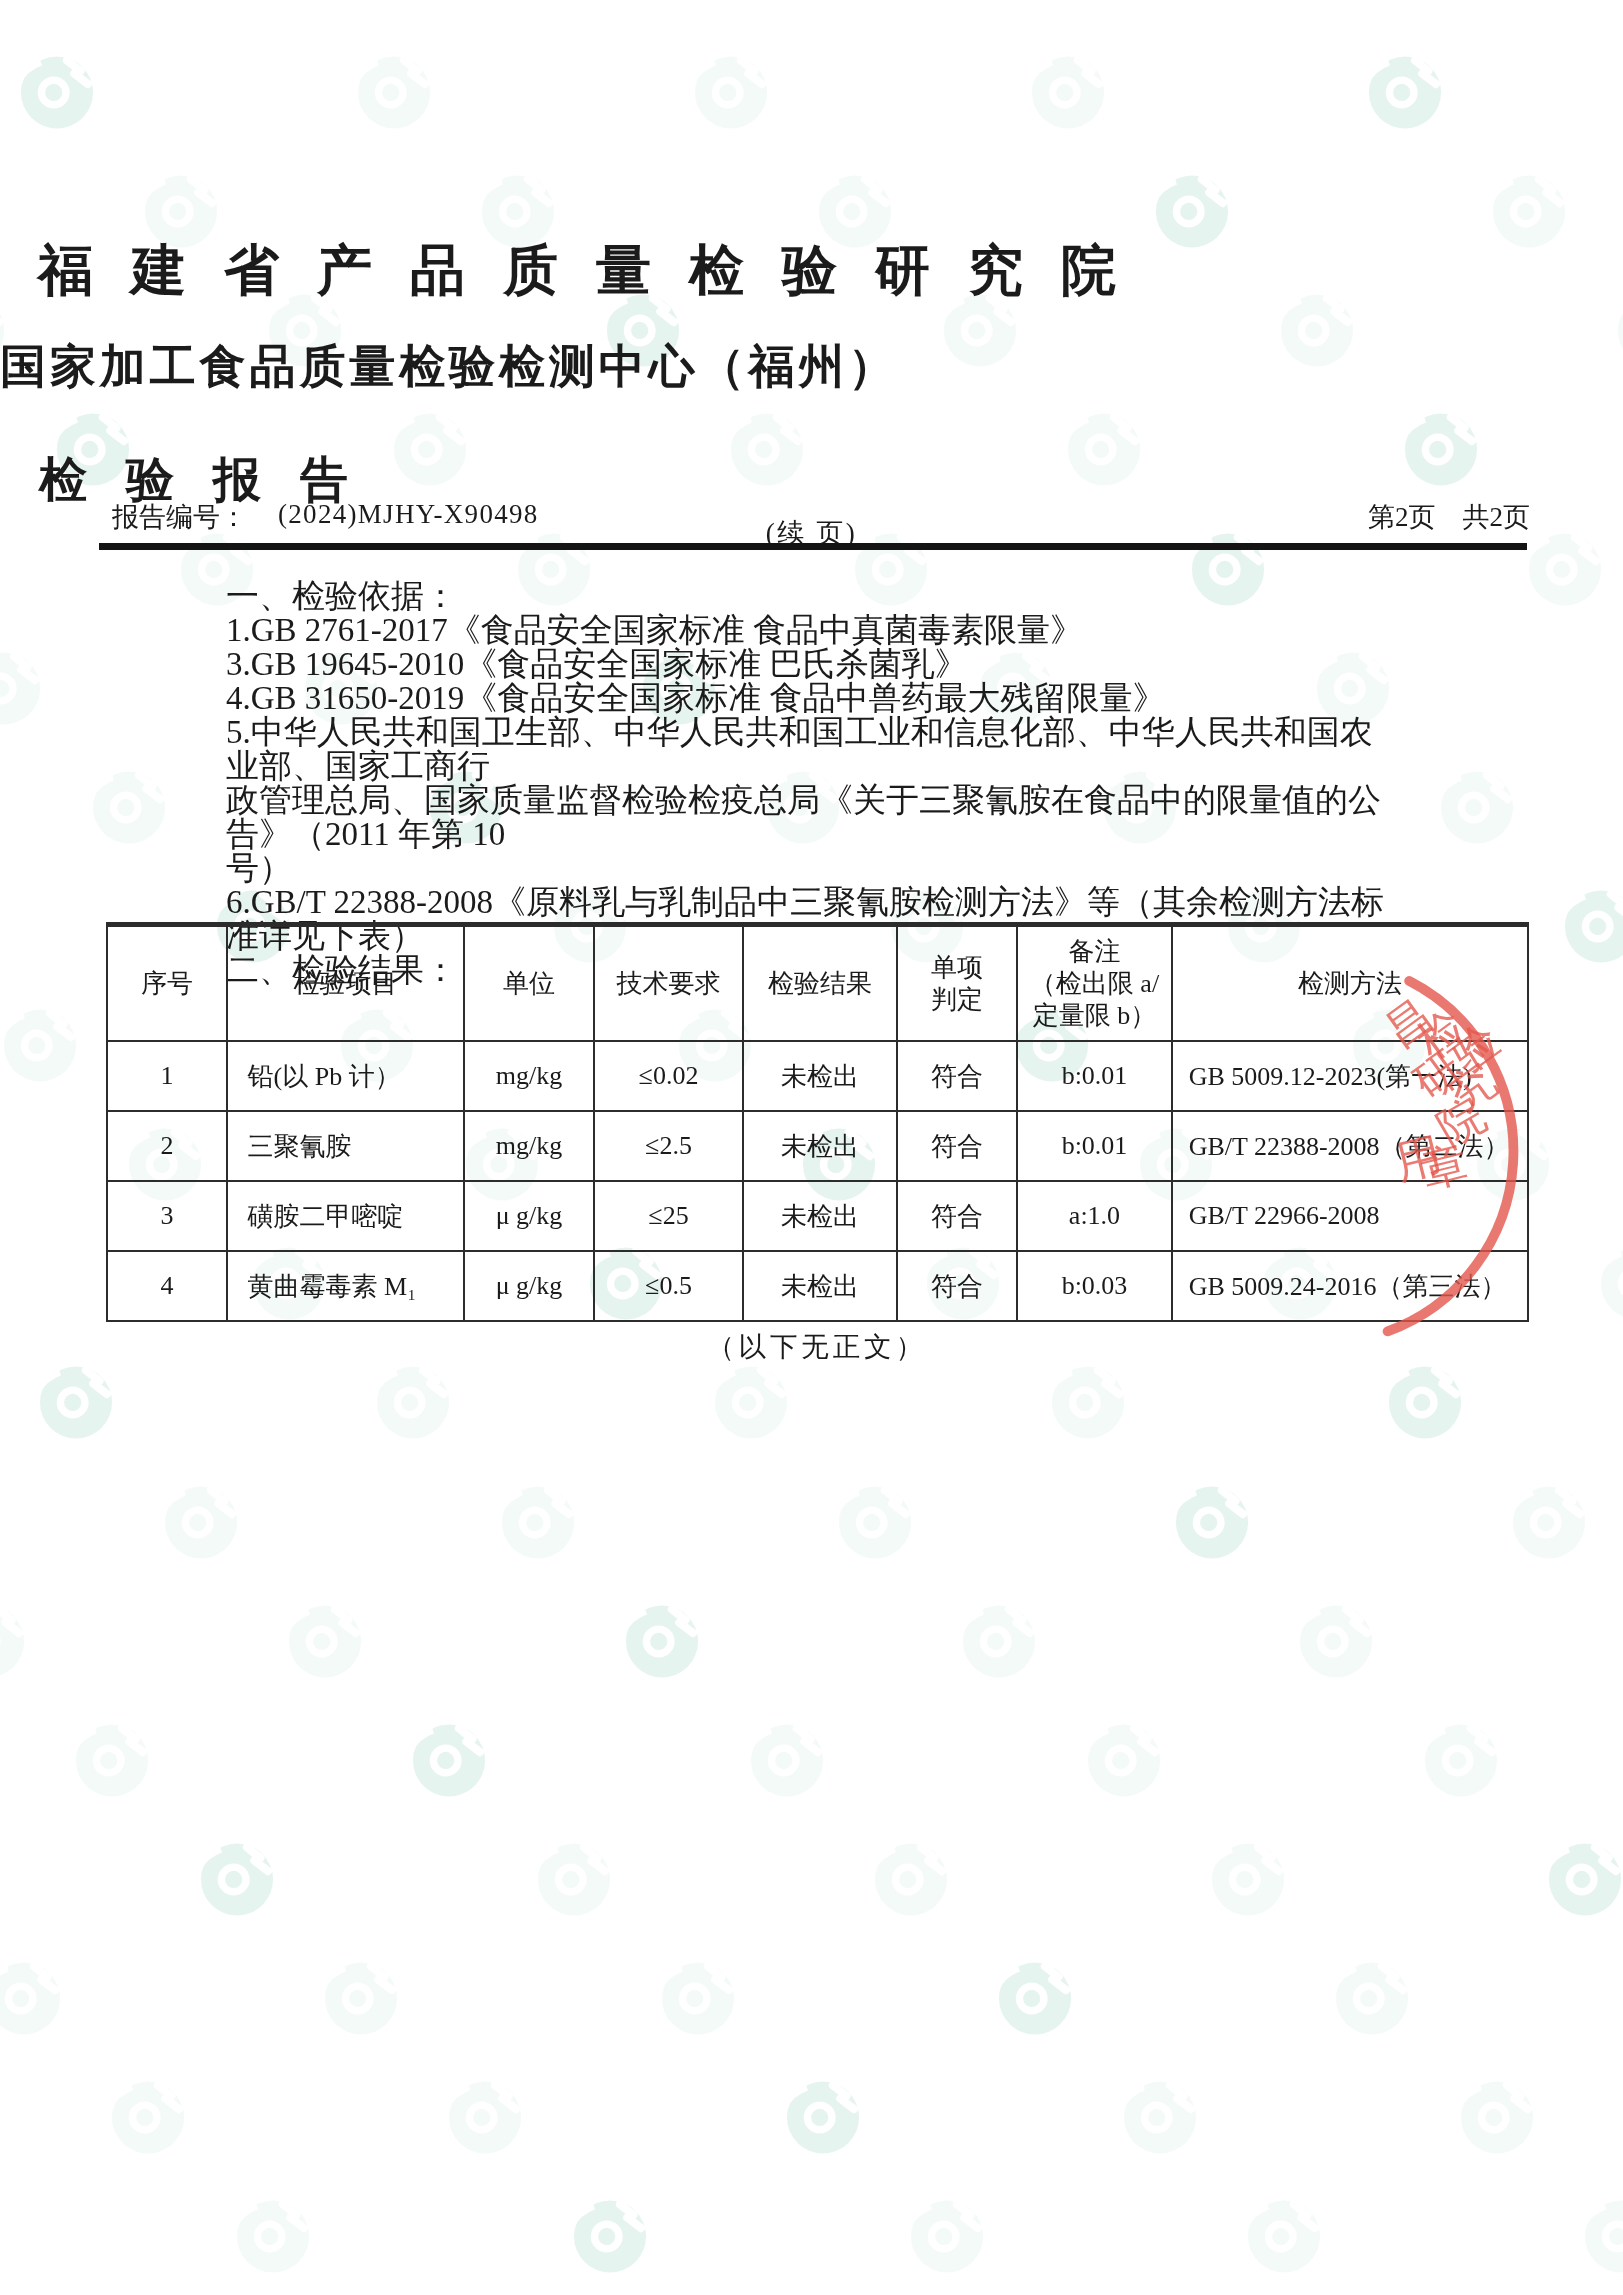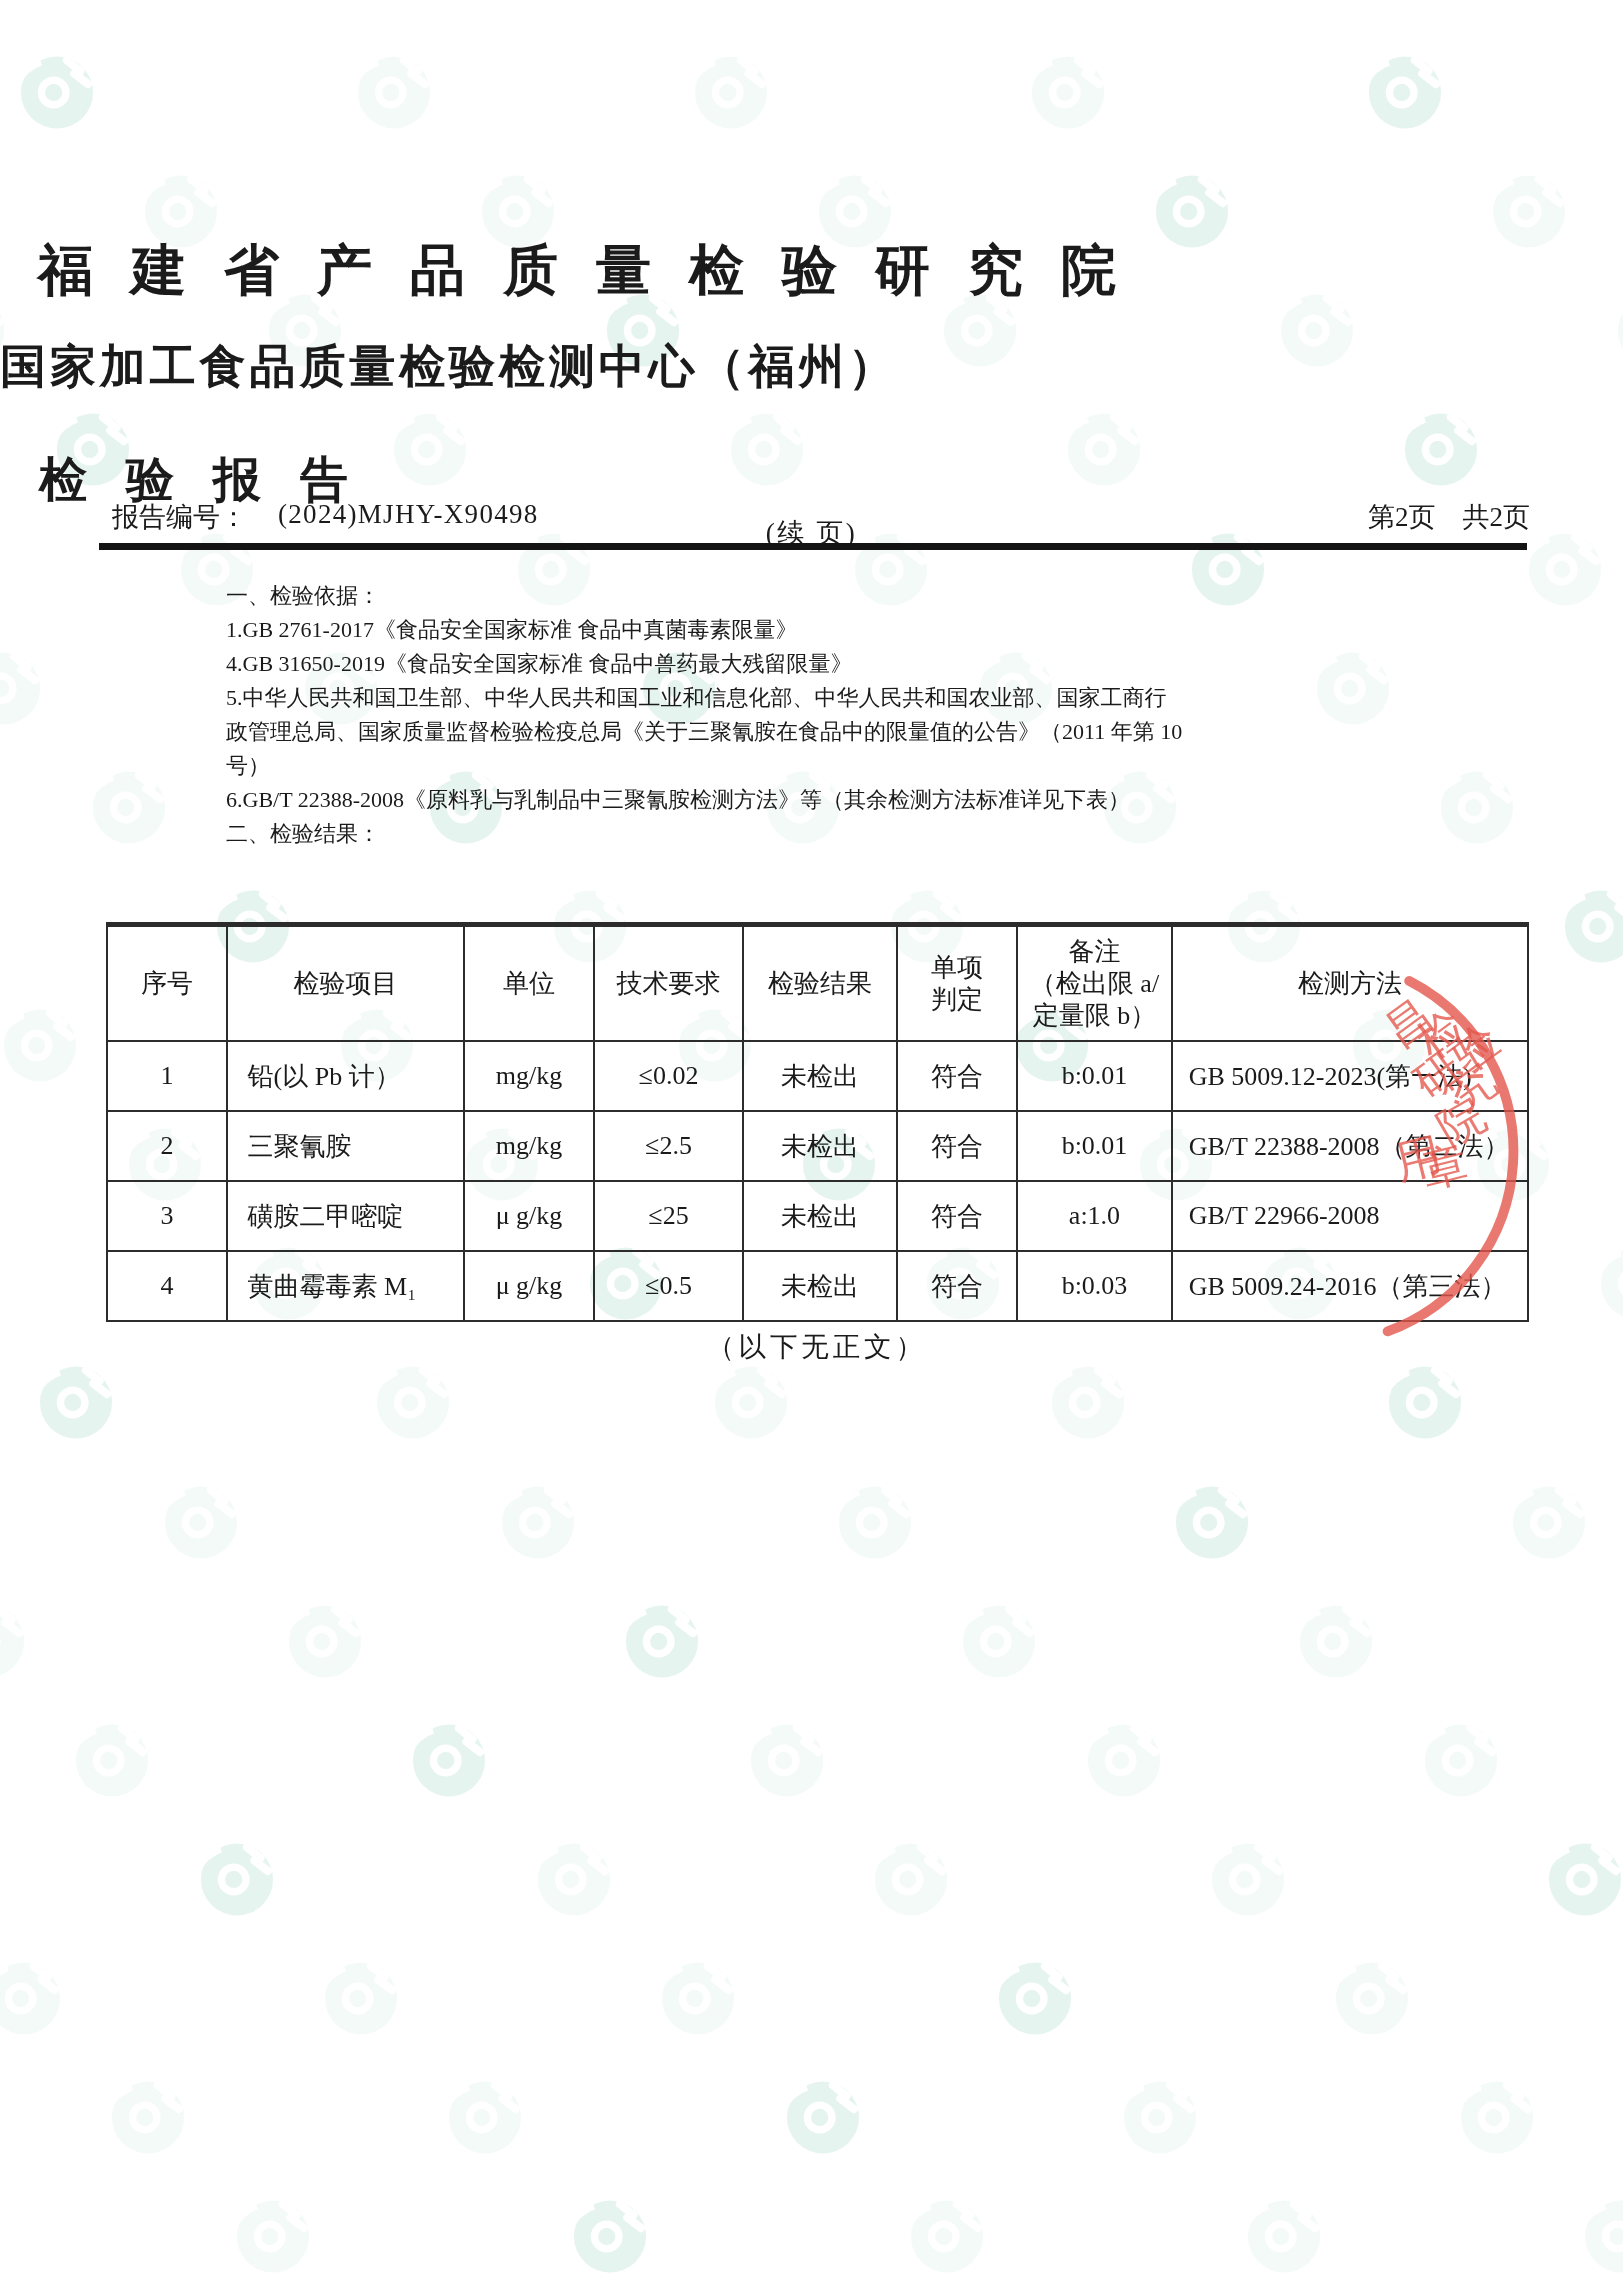--- a/index.html
+++ b/index.html
@@ -18,21 +18,21 @@
   .t3{top:412px;font-size:48px;letter-spacing:39px;padding-left:39px;box-sizing:border-box;margin-top:36px;}
   
   .meta{position:absolute;top:499px;left:0;width:100%;height:35px;font-size:27px;}
   .meta span{position:absolute;white-space:nowrap;}
   .m-label{left:112px;}
   .m-value{left:278px;letter-spacing:1.3px;}
   .m-cont{left:50%;transform:translateX(-50%);letter-spacing:2.6px;margin-top:16px;}
   .m-page{right:93px;}
   .rule{position:absolute;top:543px;left:99px;width:1428px;height:6.5px;background:#141414;}
   
-  .body-text{position:absolute;left:226px;top:579px;width:1178px;font-size:22px;line-height:34px;}
+  .body-text{position:absolute;left:226px;top:579px;width:1178px;font-size:33px;line-height:34px;}
   .body-text div{white-space:pre-line;}
   
   .results-table{
     position:absolute;left:106px;top:922px;width:1422px;
     border-collapse:collapse;table-layout:fixed;font-size:26px;
   }
   .results-table th,.results-table td{
     border:2px solid #2c2c2c;padding:0;text-align:center;vertical-align:middle;
     font-weight:400;overflow:hidden;
   }
@@ -735,20 +735,21 @@
     <span class="m-label">报告编号：</span>
     <span class="m-value">(2024)MJHY-X90498</span>
     <span class="m-cont">(续 页)</span>
     <span class="m-page">第2页　共2页</span>
   </div>
   <div class="rule"></div>
 
   <div class="body-text">
     <div>一、检验依据：</div>
     <div>1.GB 2761-2017《食品安全国家标准 食品中真菌毒素限量》</div>
+    <div>3.GB 19645-2010《食品安全国家标准 巴氏杀菌乳》</div>
     <div>4.GB 31650-2019《食品安全国家标准 食品中兽药最大残留限量》</div>
     <div>5.中华人民共和国卫生部、中华人民共和国工业和信息化部、中华人民共和国农业部、国家工商行
 政管理总局、国家质量监督检验检疫总局《关于三聚氰胺在食品中的限量值的公告》（2011 年第 10
 号）</div>
     <div>6.GB/T 22388-2008《原料乳与乳制品中三聚氰胺检测方法》等（其余检测方法标准详见下表）</div>
     <div>二、检验结果：</div>
   </div>
 
   <table class="results-table">
     <colgroup>

